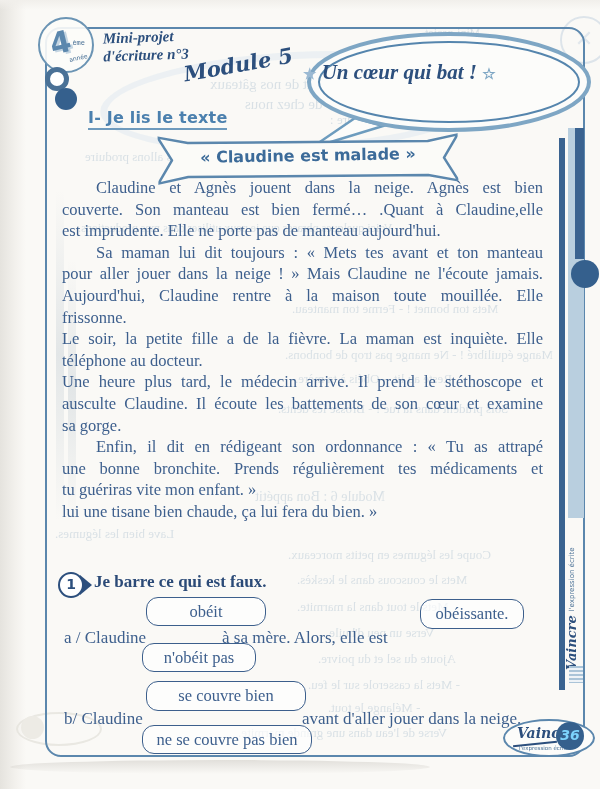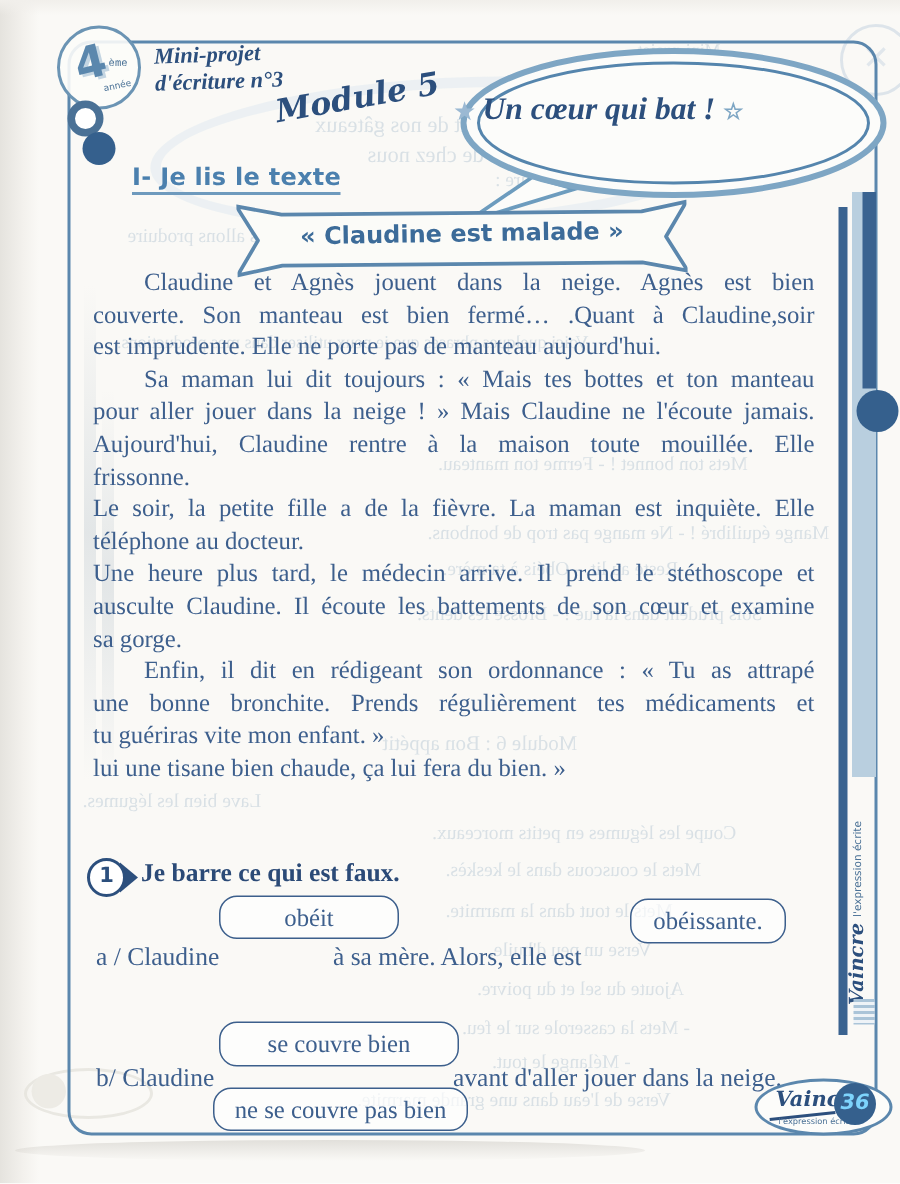--- a/index.html
+++ b/index.html
@@ -177,23 +177,23 @@
 
     <div class="banner">
       <svg width="300" height="56" viewBox="0 0 300 56">
         <path d="M30,10 L270,12 L300,6 L286,29 L300,52 L270,46 L30,44 L0,50 L14,27 L0,4 Z" fill="#fbfbf8" stroke="#5b87ad" stroke-width="2.5" stroke-linejoin="round"></path>
       </svg>
       <div class="banner-text">« Claudine est malade »</div>
     </div>
 
     <div id="reading">
         <div class="jline ind">Claudine et Agnès jouent dans la neige. Agnès est bien</div>
-        <div class="jline">couverte. Son manteau est bien fermé… .Quant à Claudine,soir</div>
+        <div class="jline">couverte. Son manteau est bien fermé… .Quant à Claudine,elle</div>
         <div class="jline end">est imprudente. Elle ne porte pas de manteau aujourd'hui.</div>
-        <div class="jline ind">Sa maman lui dit toujours : « Mais tes bottes et ton manteau</div>
+        <div class="jline ind">Sa maman lui dit toujours : « Mets tes avant et ton manteau</div>
         <div class="jline">pour aller jouer dans la neige ! » Mais Claudine ne l'écoute jamais.</div>
         <div class="jline">Aujourd'hui, Claudine rentre à la maison toute mouillée. Elle</div>
         <div class="jline end">frissonne.</div>
         <div class="jline">Le soir, la petite fille a de la fièvre. La maman est inquiète. Elle</div>
         <div class="jline end">téléphone au docteur.</div>
         <div class="jline">Une heure plus tard, le médecin arrive. Il prend le stéthoscope et</div>
         <div class="jline">ausculte Claudine. Il écoute les battements de son cœur et examine</div>
         <div class="jline end">sa gorge.</div>
         <div class="jline ind">Enfin, il dit en rédigeant son ordonnance : « Tu as attrapé</div>
         <div class="jline">une bonne bronchite. Prends régulièrement tes médicaments et</div>
@@ -202,20 +202,21 @@
       </div>
 
     <div class="q-badge-arrow"></div>
     <div class="q-badge">1</div>
     <div class="q-instruction">Je barre ce qui est faux.</div>
 
     <div class="choice-box" style="left:146px;top:597px;width:118px;height:27px;">obéit</div>
     <div class="choice-box" style="left:420px;top:599px;width:102px;height:28px;">obéissante.</div>
     <div class="ex-text" style="left:64px;top:628px;">a / Claudine</div>
     <div class="ex-text" style="left:222px;top:628px;">à sa mère. Alors, elle est</div>
+    <div class="choice-box" style="left:142px;top:643px;width:112px;height:27px;">n'obéit pas</div>
 
     <div class="choice-box" style="left:146px;top:681px;width:158px;height:28px;">se couvre bien</div>
     <div class="ex-text" style="left:64px;top:709px;">b/ Claudine</div>
     <div class="ex-text" style="left:302px;top:709px;">avant d'aller jouer dans la neige.</div>
     <div class="choice-box" style="left:142px;top:725px;width:168px;height:27px;">ne se couvre pas bien</div>
 
     <div class="footer-logo">
       <span class="footer-bname">Vaincre</span>
       <span class="footer-swoosh"></span>
       <span class="footer-bsub">l'expression écrite</span>

